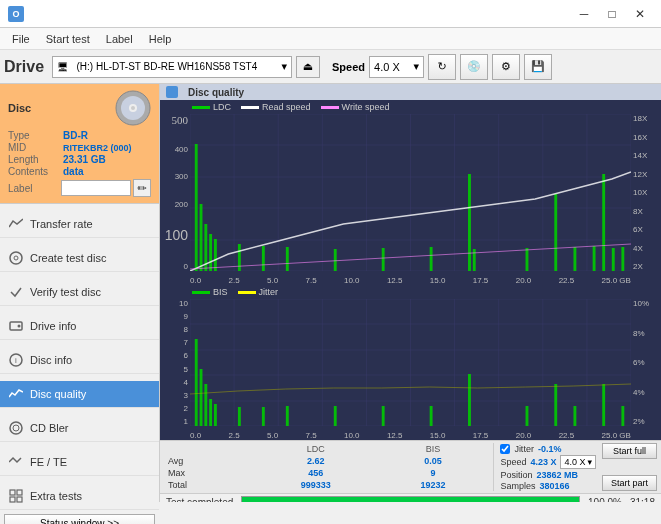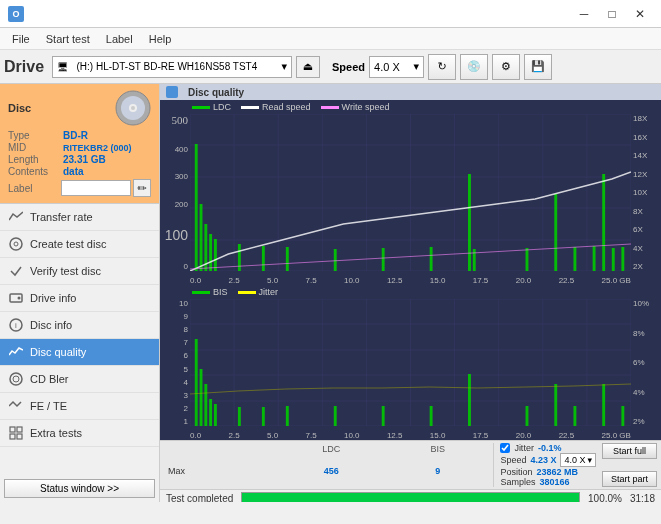--- a/index.html
+++ b/index.html
@@ -40,21 +40,21 @@
     .disc-field { display: flex; align-items: baseline; margin-bottom: 1px; font-size: 10px; }
     .disc-field-label { color: #666; width: 55px; flex-shrink: 0; }
     .disc-field-value { color: #0066cc; font-weight: bold; }
     .label-input-row { display: flex; align-items: center; margin-top: 2px; }
     .label-text { color: #666; font-size: 10px; width: 55px; }
     .label-input { border: 1px solid #aaa; height: 16px; width: 70px; font-size: 9px; }
     .label-btn { width: 18px; height: 18px; border: 1px solid #aaa; background: #f0f0f0; cursor: pointer; display: flex; align-items: center; justify-content: center; margin-left: 2px; }
     
     
     .sidebar-menu { flex: 1; }
-    .sidebar-item { display: flex; align-items: center; padding: 5px 8px; cursor: pointer; font-size: 11px; color: #333; border-bottom: 1px solid #e0e0e0; gap: 6px; }
+    .sidebar-item { display: flex; align-items: center; padding: 5px 8px; cursor: pointer; font-size: 11px; color: #333; border-bottom: 1px solid #e0e0e0; gap: 6px; margin-top: 7px; }
     .sidebar-item.active { background: #4a90d9; color: white; }
     .sidebar-item-icon { width: 16px; height: 16px; display: flex; align-items: center; justify-content: center; flex-shrink: 0; }
     
     
     .status-btn { margin: 4px; padding: 3px 8px; border: 1px solid #aaa; background: linear-gradient(to bottom, #fff, #e8e8e8); cursor: pointer; font-size: 10px; text-align: center; }
     
     
     .content { flex: 1; display: flex; flex-direction: column; overflow: hidden; }
     .legend-item { display: flex; align-items: center; gap: 3px; font-size: 9px; }
     
@@ -451,23 +451,33 @@
       <table class="stats-table">
         <thead>
           <tr>
             <th></th>
             <th>LDC</th>
             <th>BIS</th>
           </tr>
         </thead>
         <tbody>
           <tr>
+            <td class="label">Avg</td>
+            <td>2.62</td>
+            <td>0.05</td>
+          </tr>
+          <tr>
             <td class="label">Max</td>
             <td>456</td>
             <td>9</td>
+          </tr>
+          <tr>
+            <td class="label">Total</td>
+            <td>999333</td>
+            <td>19232</td>
           </tr>
         </tbody>
       </table>
 
       <div style="display:flex;flex-direction:column;justify-content:space-around;margin-left:6px;border-left:1px solid #ccc;padding-left:6px;">
         <div style="display:flex;align-items:center;gap:4px;">
           <input type="checkbox" checked="" style="width: 10px; height: 10px;">
           <span style="font-size:9px;color:#333;">Jitter</span>
           <span style="font-size:9px;color:#0066cc;font-weight:bold;">-0.1%</span>
         </div>

